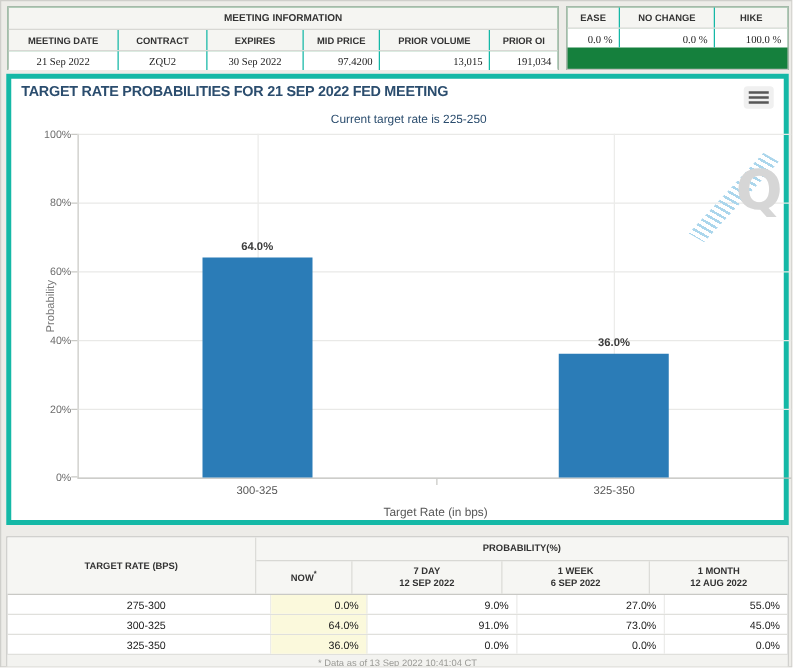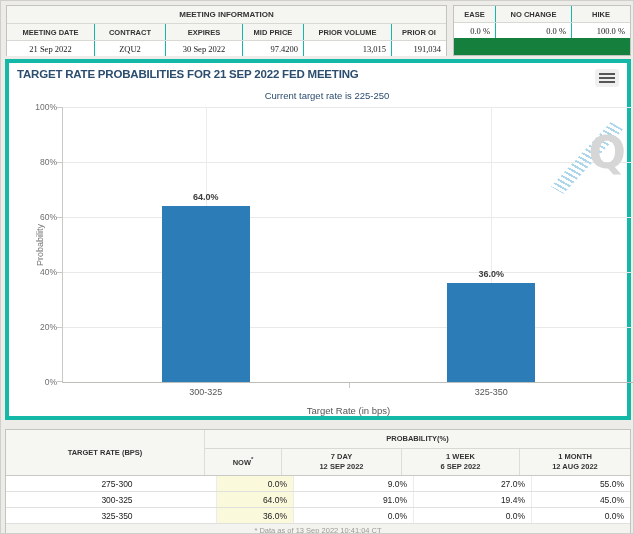--- a/index.html
+++ b/index.html
@@ -191,21 +191,21 @@
       <div class="dc dc-rate">275-300</div>
       <div class="dc dc-now">0.0%</div>
       <div class="dc dc-d1">9.0%</div>
       <div class="dc dc-w1">27.0%</div>
       <div class="dc dc-m1">55.0%</div>
     </div>
     <div class="bt-row">
       <div class="dc dc-rate">300-325</div>
       <div class="dc dc-now">64.0%</div>
       <div class="dc dc-d1">91.0%</div>
-      <div class="dc dc-w1">19.4%</div>
+      <div class="dc dc-w1">73.0%</div>
       <div class="dc dc-m1">45.0%</div>
     </div>
     <div class="bt-row">
       <div class="dc dc-rate">325-350</div>
       <div class="dc dc-now">36.0%</div>
       <div class="dc dc-d1">0.0%</div>
       <div class="dc dc-w1">0.0%</div>
       <div class="dc dc-m1">0.0%</div>
     </div>
     <div class="bt-foot">* Data as of 13 Sep 2022 10:41:04 CT</div>

